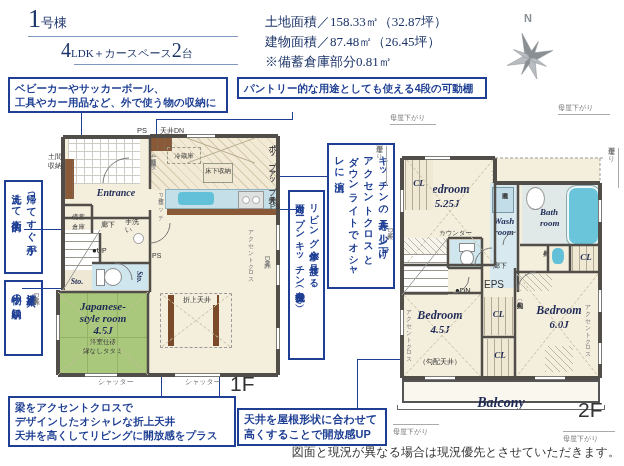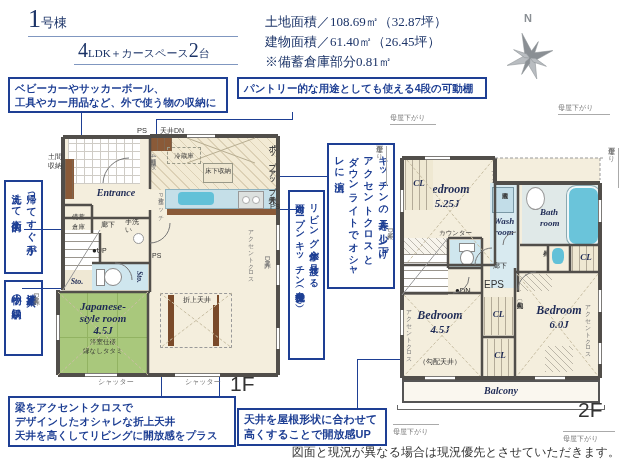--- a/index.html
+++ b/index.html
@@ -36,28 +36,28 @@
 </style>
 </head>
 <body>
 
 <div id="page">
 
   <div class="a navy serif" style="left:28px;top:4px;">
     <span style="font-size:26px;">1</span><span style="font-size:13px;">号棟</span>
   </div>
   <div class="a" style="left:28px;top:36px;width:210px;height:1px;background:#8097c0;"></div>
-  <div class="a navy serif" style="left:78px;top:39px;">
+  <div class="a navy serif" style="left:61px;top:39px;">
     <span style="font-size:20px;">4</span><span style="font-size:11px;">LDK＋カースペース</span><span style="font-size:20px;">2</span><span style="font-size:11px;">台</span>
   </div>
   <div class="a" style="left:74px;top:64px;width:164px;height:1px;background:#8097c0;"></div>
 
   <div class="a navy serif" style="left:265px;top:12px;font-size:13px;line-height:1.55;">
-    <div>土地面積／108.69㎡（32.87坪）</div>
-    <div>建物面積／61.40㎡（26.45坪）</div>
+    <div>土地面積／158.33㎡（32.87坪）</div>
+    <div>建物面積／87.48㎡（26.45坪）</div>
     <div>※備蓄倉庫部分0.81㎡</div>
   </div>
 
   <div class="a" style="left:498px;top:6px;width:64px;height:92px;">
     <div class="a" style="left:26px;top:6px;font-size:11px;color:#8a8f94;font-weight:bold;">N</div>
     <svg width="64" height="92" viewBox="0 0 64 92">
       <g transform="translate(32,52) rotate(-18)" fill="#8a8f94" stroke="#8a8f94" stroke-width="0.5">
         <polygon points="0,-26 4,-4 0,0 -4,-4"></polygon>
         <polygon points="0,22 4,4 0,0 -4,4" fill="#b9bdc1"></polygon>
         <polygon points="-24,0 -4,-4 0,0 -4,4" fill="#b9bdc1"></polygon>
@@ -289,21 +289,21 @@
 
     <div class="a" style="left:125px;top:153px;width:78px;text-align:center;">
       <div class="rlab" style="font-size:12px;">Bedroom</div>
       <div class="rlab" style="font-size:11px;">6.0J</div>
     </div>
     <div class="a v gl" style="left:188px;top:150px;font-size:6px;">アクセントクロス</div>
     <div class="a hatchg" style="left:125px;top:124px;width:32px;height:17px;"></div>
     <div class="a hatchg" style="left:150px;top:196px;width:28px;height:26px;"></div>
 
     <div class="a" style="left:7px;top:230px;width:198px;height:23px;background:#faf7ef;border:2px solid #555;box-sizing:border-box;">
-      <div class="rlab" style="font-size:10px;text-align:center;padding-top:3px;">Balcony</div>
+      <div class="rlab" style="font-size:14px;text-align:center;padding-top:13px;">Balcony</div>
     </div>
     <div class="a" style="left:2px;top:255px;width:208px;height:5px;border:1px solid #666;border-top:none;box-sizing:border-box;"></div>
 
     <svg width="220" height="263" viewBox="0 0 220 263">
       <g stroke="#514e4a" fill="none" stroke-width="4">
         <path d="M7,228 V8 M7,8 H100 M100,8 V33 M100,33 H205 M205,33 V228 M7,228 H205"></path>
       </g>
       <g stroke="#514e4a" fill="none" stroke-width="2.5">
         <path d="M100,33 V115 M7,115 H100 M123,33 V142 M125,95 H205 M53,88 V118 M53,118 H87 M87,88 V118 M53,88 H87 M7,143 H87 M87,118 V228 M120,118 V228 M87,187 H120 M120,122 H205 M153,95 V122 M175,95 V122"></path>
       </g>

